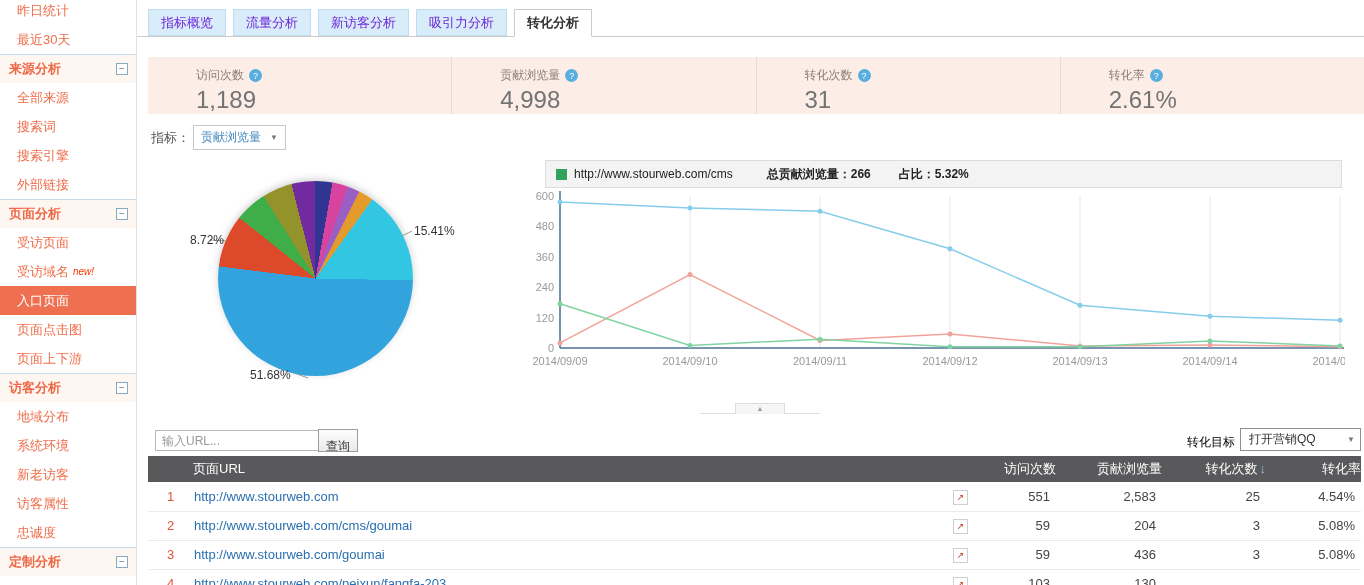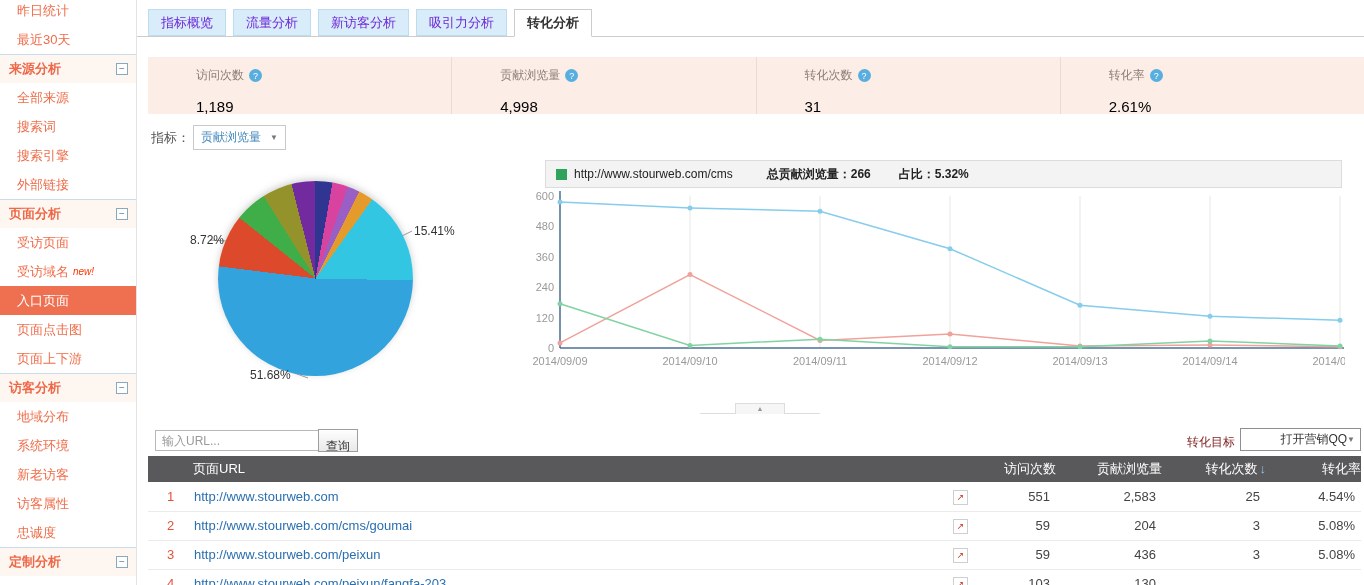--- a/index.html
+++ b/index.html
@@ -21,21 +21,21 @@
   .tabs{position:absolute;left:148px;top:9px;display:flex;gap:7px;z-index:2}
   .tab{height:27px;line-height:25px;padding:0 12px;font-size:13px;background:#d9ecf9;border:1px solid #bedcf0;color:#6d28d9;cursor:pointer}
   .tab.active{background:#fff;border:1px solid #ccc;border-bottom:1px solid #fff;height:28px;font-weight:bold;color:#333}
 
   
   .stats{position:absolute;left:148px;top:57px;width:1216px;height:57px;background:#fceee7;display:flex}
   .stat-cell{flex:1;padding:10px 0 0 48px;position:relative}
   .stat-cell + .stat-cell{border-left:1px solid #eddbd2}
   .stat-label{display:flex;align-items:center;gap:5px;font-size:12px;color:#8a7e76}
   .q-icon{display:inline-flex;align-items:center;justify-content:center;width:13px;height:13px;border-radius:50%;background:#58aede;color:#fff;font-size:9px;cursor:pointer}
-  .stat-value{margin-top:14px;font-size:15px;color:#000000;font-weight:500}
+  .stat-value{margin-top:2px;font-size:24px;color:#737373;font-weight:500}
 
   
   .metric-row{position:absolute;left:151px;top:125px;display:flex;align-items:center;font-size:13px;color:#555;gap:3px}
   .metric-select{display:flex;align-items:center;gap:9px;border:1px solid #c9c9c9;background:#fff;padding:3px 7px;font-size:12px;color:#3f86ba;cursor:pointer}
   .caret{font-size:8px;color:#777}
 
   
   .pie-chart{position:absolute;left:218px;top:181px;width:195px;height:195px;border-radius:50%;box-shadow:0 -2px 7px rgba(120,120,120,.35);cursor:pointer}
   .pie-label{position:absolute;font-size:12px;color:#333}
   .pie-lines{position:absolute;left:137px;top:150px;width:420px;height:260px;pointer-events:none}
@@ -49,22 +49,22 @@
   .line-chart .tick{font-size:11px;fill:#999}
 
   
   .collapse-shelf{position:absolute;left:700px;top:413px;width:120px;height:1px;background:#ddd}
   .collapse-tab{position:absolute;left:735px;top:403px;width:50px;height:11px;background:#f6f6f6;border:1px solid #ddd;border-bottom:none;font-size:7px;color:#999;text-align:center;line-height:10px;cursor:pointer}
 
   
   .url-input{position:absolute;left:155px;top:430px;width:181px;height:21px;border:1px solid #b8b8b8;padding:0 6px;font-size:12px;color:#333;font-family:inherit}
   .url-input::placeholder{color:#999}
   .query-btn{position:absolute;left:318px;top:429px;height:23px;padding:8px 7px;border:1px solid #9d9d9d;background:linear-gradient(#fefefe,#e9e9e9);font-size:12px;color:#333;cursor:pointer;font-family:inherit}
-  .target-label{position:absolute;left:1187px;top:434px;font-size:12px;color:#7f1d1d}
-  .target-select{position:absolute;left:1240px;top:428px;width:121px;height:23px;border:1px solid #8f8f8f;background:#fff;display:flex;align-items:center;justify-content:flex-end;padding:0 5px 0 8px;font-size:12px;color:#333;cursor:pointer}
+  .target-label{position:absolute;left:1187px;top:434px;font-size:12px;color:#000000}
+  .target-select{position:absolute;left:1240px;top:428px;width:121px;height:23px;border:1px solid #8f8f8f;background:#fff;display:flex;align-items:center;justify-content:space-between;padding:0 5px 0 8px;font-size:12px;color:#333;cursor:pointer}
 
   
   .data-table{position:absolute;left:148px;top:456px;width:1213px;border-collapse:collapse;font-size:13px;table-layout:fixed}
   .data-table th{background:#59595c;color:#fff;font-weight:normal;height:26px;padding:0;font-size:13px}
   .th-url{text-align:left;padding-left:4px}
   .num{text-align:right;padding-right:6px}
   .data-table td{height:29px;border-bottom:1px solid #ebebeb;color:#444;background:#fff;overflow:hidden;white-space:nowrap}
   td.idx{color:#e25339;text-align:center}
   td.url a{color:#2a6fb0;text-decoration:none;cursor:pointer}
   td.icn{text-align:center}
@@ -276,21 +276,21 @@
         <td class="idx">2</td>
         <td class="url"><a>http://www.stourweb.com/cms/goumai</a></td>
         <td class="icn"><span class="mini-icon">↗</span></td>
         <td class="num">59</td>
         <td class="num">204</td>
         <td class="num">3</td>
         <td class="num">5.08%</td>
       </tr>
       <tr>
         <td class="idx">3</td>
-        <td class="url"><a>http://www.stourweb.com/peixun</a></td>
+        <td class="url"><a>http://www.stourweb.com/goumai</a></td>
         <td class="icn"><span class="mini-icon">↗</span></td>
         <td class="num">59</td>
         <td class="num">436</td>
         <td class="num">3</td>
         <td class="num">5.08%</td>
       </tr>
       <tr>
         <td class="idx">4</td>
         <td class="url"><a>http://www.stourweb.com/peixun/fangfa-203...</a></td>
         <td class="icn"><span class="mini-icon">↗</span></td>

